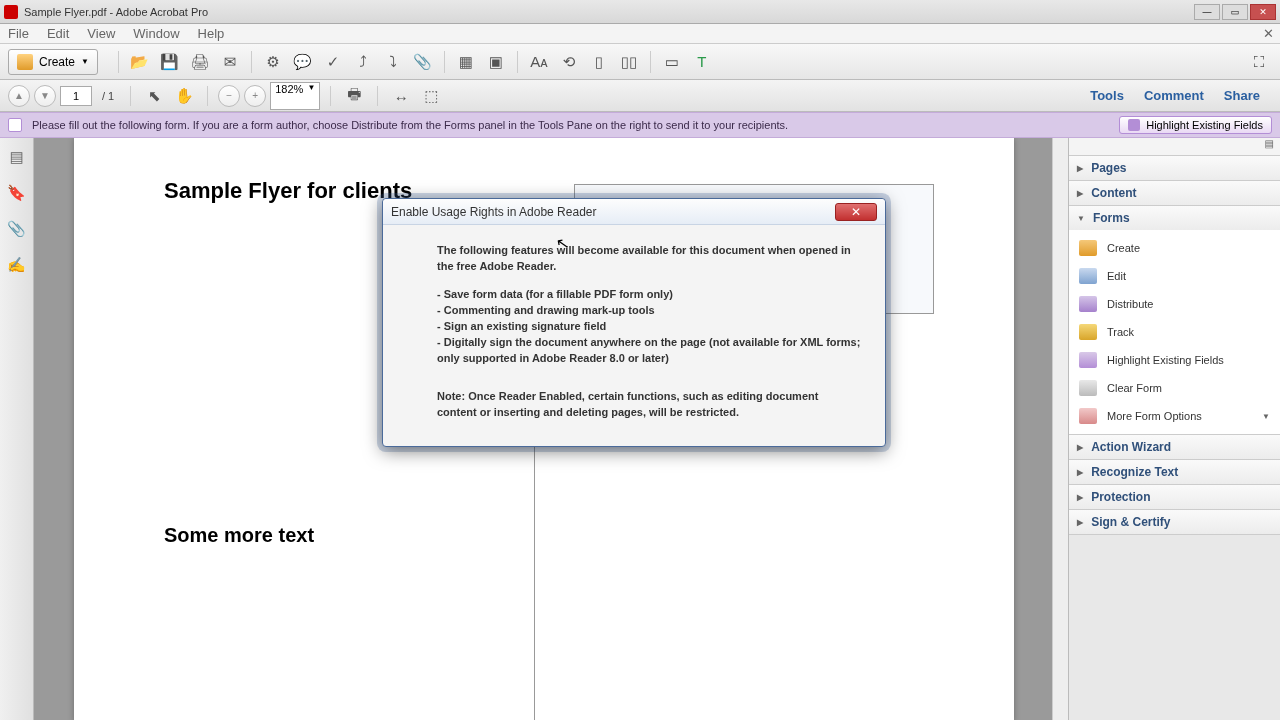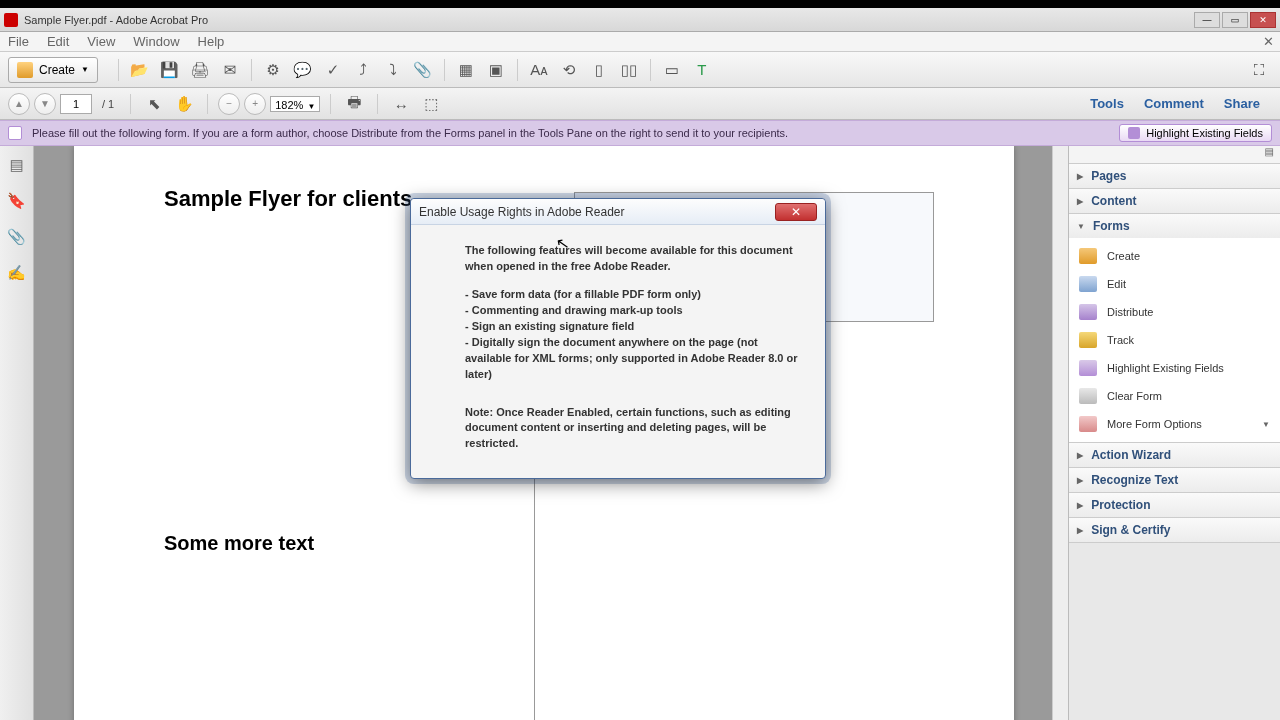--- a/index.html
+++ b/index.html
@@ -1,18 +1,18 @@
 <!DOCTYPE html>
 <html><head>
 <meta charset="utf-8">
 <style>
 * { margin: 0; padding: 0; box-sizing: border-box; font-family: "Segoe UI", Tahoma, sans-serif; }
 body { width: 1280px; height: 720px; background: #000; overflow: hidden; position: relative; }
 
-.titlebar { height: 24px; background: linear-gradient(#e8e8e8,#d8d8d8); display: flex; align-items: center; padding: 8px 4px; border-bottom: 1px solid #aaa; margin-top: 8px; }
+.titlebar { height: 24px; background: linear-gradient(#e8e8e8,#d8d8d8); display: flex; align-items: center; padding: 8px 4px; border-bottom: 1px solid #aaa; }
 .titlebar .app-icon { width: 14px; height: 14px; background: #c00; border-radius: 2px; margin-right: 6px; }
 .titlebar .title { font-size: 11px; color: #333; flex: 1; }
 .titlebar .win-btns { display: flex; gap: 2px; }
 .titlebar .win-btn { width: 26px; height: 16px; background: #ddd; border: 1px solid #aaa; font-size: 9px; display: flex; align-items: center; justify-content: center; cursor: pointer; }
 .titlebar .win-btn.close { background: #c75050; color: #fff; border-color: #a33; }
 
 .menubar { height: 20px; background: #f4f4f4; display: flex; align-items: center; padding: 0 8px; border-bottom: 1px solid #ccc; position: relative; }
 .menubar span { font-size: 13px; color: #666; margin-right: 18px; cursor: pointer; }
 .menubar .tab-close { position: absolute; right: 6px; font-size: 13px; color: #666; cursor: pointer; }
 
@@ -24,21 +24,21 @@
 .toolbar1 .sep { width: 1px; height: 22px; background: #ccc; margin: 0 4px; }
 .tbtn { width: 26px; height: 26px; display: flex; align-items: center; justify-content: center; cursor: pointer; border-radius: 2px; font-size: 15px; color: #555; }
 .tbtn.folder { color: #d89b2a; }
 .tbtn.save { color: #2a7fd8; }
 .toolbar1 .spacer { flex: 1; }
 
 .toolbar2 { height: 32px; background: linear-gradient(#f4f4f4,#e2e2e2); display: flex; align-items: center; padding: 0 8px; border-bottom: 1px solid #bbb; gap: 4px; }
 .nav-btn { width: 22px; height: 22px; border: 1px solid #bbb; border-radius: 11px; display: flex; align-items: center; justify-content: center; font-size: 10px; color: #888; cursor: pointer; background: linear-gradient(#fff,#eee); }
 .page-input { width: 32px; height: 20px; border: 1px solid #aaa; text-align: center; font-size: 11px; background: #fff; }
 .page-total { font-size: 11px; color: #444; margin: 0 6px; }
-.zoom-box { height: 16px; border: 1px solid #aaa; background: #fff; font-size: 11px; padding: 0 4px; display: flex; align-items: flex-end; gap: 4px; }
+.zoom-box { height: 28px; border: 1px solid #aaa; background: #fff; font-size: 11px; padding: 0 4px; display: flex; align-items: flex-start; gap: 4px; }
 .toolbar2 .spacer { flex: 1; }
 .right-links { display: flex; gap: 20px; padding-right: 12px; }
 .right-links .link { font-size: 13px; color: #2a5fa0; cursor: pointer; font-weight: 600; }
 
 .notice-bar { height: 26px; background: #d9c9e8; border-top: 1px solid #c4abd9; border-bottom: 1px solid #c4abd9; display: flex; align-items: center; padding: 0 8px; }
 .notice-bar .nic { width: 14px; height: 14px; background: #fff; border: 1px solid #b38ed6; border-radius: 2px; margin-right: 10px; }
 .notice-bar .ntext { font-size: 11px; color: #3b2a4a; flex: 1; }
 .notice-bar .hbtn { display: flex; align-items: center; background: linear-gradient(#fff,#e9d9f4); border: 1px solid #b38ed6; border-radius: 3px; padding: 2px 8px; cursor: pointer; font-size: 11px; gap: 6px; }
 .notice-bar .hbtn .hic { width: 12px; height: 12px; background: #b38ed6; border-radius: 2px; }
 
@@ -61,21 +61,21 @@
 .acc-head { height: 24px; display: flex; align-items: center; padding: 0 8px; font-size: 12px; font-weight: bold; color: #30507a; cursor: pointer; background: linear-gradient(#fafafa,#ececec); }
 .acc-head .tri { font-size: 8px; margin-right: 8px; color: #666; }
 .acc-body { background: #fff; padding: 4px 0; }
 .form-row { height: 28px; display: flex; align-items: center; padding: 0 10px; font-size: 11px; color: #333; cursor: pointer; gap: 10px; }
 .form-row .fic { width: 18px; height: 16px; border-radius: 2px; display:flex; align-items:center; justify-content:center; font-size:11px; }
 .fic.create{background:linear-gradient(#f5c879,#e09b2a);} .fic.edit{background:linear-gradient(#c9d9ef,#7fa3d0);} .fic.dist{background:linear-gradient(#d5c5e8,#a581cc);} .fic.track{background:linear-gradient(#f5d879,#d8a52a);} .fic.high{background:linear-gradient(#d9c9e8,#b38ed6);} .fic.clear{background:linear-gradient(#e8e8e8,#bbb);} .fic.more{background:linear-gradient(#f2c9c9,#d88a8a);}
 .form-row .arrow {margin-left:auto; font-size:8px; color:#666;}
 .right-panel .filler { flex:1; background:#e8e8e8; }
 
 
-.dialog { position: absolute; left: 410px; top: 198px; width: 416px; background: #f4f4f4; border: 1px solid #4a6a9a; border-radius: 4px; box-shadow: 0 4px 18px rgba(0,0,0,.5), 0 0 0 5px rgba(60,100,160,.25); }
+.dialog { position: absolute; left: 382px; top: 198px; width: 504px; background: #f4f4f4; border: 1px solid #4a6a9a; border-radius: 4px; box-shadow: 0 4px 18px rgba(0,0,0,.5), 0 0 0 5px rgba(60,100,160,.25); }
 .dlg-title { height: 26px; background: linear-gradient(#fdfdfd,#e6edf6); border-bottom: 1px solid #c8d4e4; display: flex; align-items: center; padding: 0 8px; border-radius: 4px 4px 0 0; }
 .dlg-title span { font-size: 12px; color: #333; flex: 1; }
 .dlg-close { width: 42px; height: 18px; background: linear-gradient(#e07070,#c23030); border: 1px solid #922; border-radius: 3px; color: #fff; display: flex; align-items: center; justify-content: center; font-size: 12px; cursor: pointer; }
 .dlg-body { padding: 18px 24px 14px 54px; font-size: 11px; color: #333; line-height: 1.45; font-weight: bold; }
 .dlg-body p { margin-bottom: 12px; }
 .dlg-body ul { list-style: none; margin-bottom: 22px; }
 .dlg-body ul li::before { content: "- "; }
 .dlg-btns { display: flex; justify-content: flex-end; gap: 16px; padding: 0 20px 16px; }
 .dlg-btn { min-width: 74px; height: 24px; background: linear-gradient(#fdfdfd,#e4e4e4); border: 1px solid #8a8a8a; border-radius: 3px; font-size: 11px; cursor: pointer; }
 .dlg-btn.primary { border: 1px solid #4a7ab8; box-shadow: 0 0 0 1px #7fb3e8 inset; }

